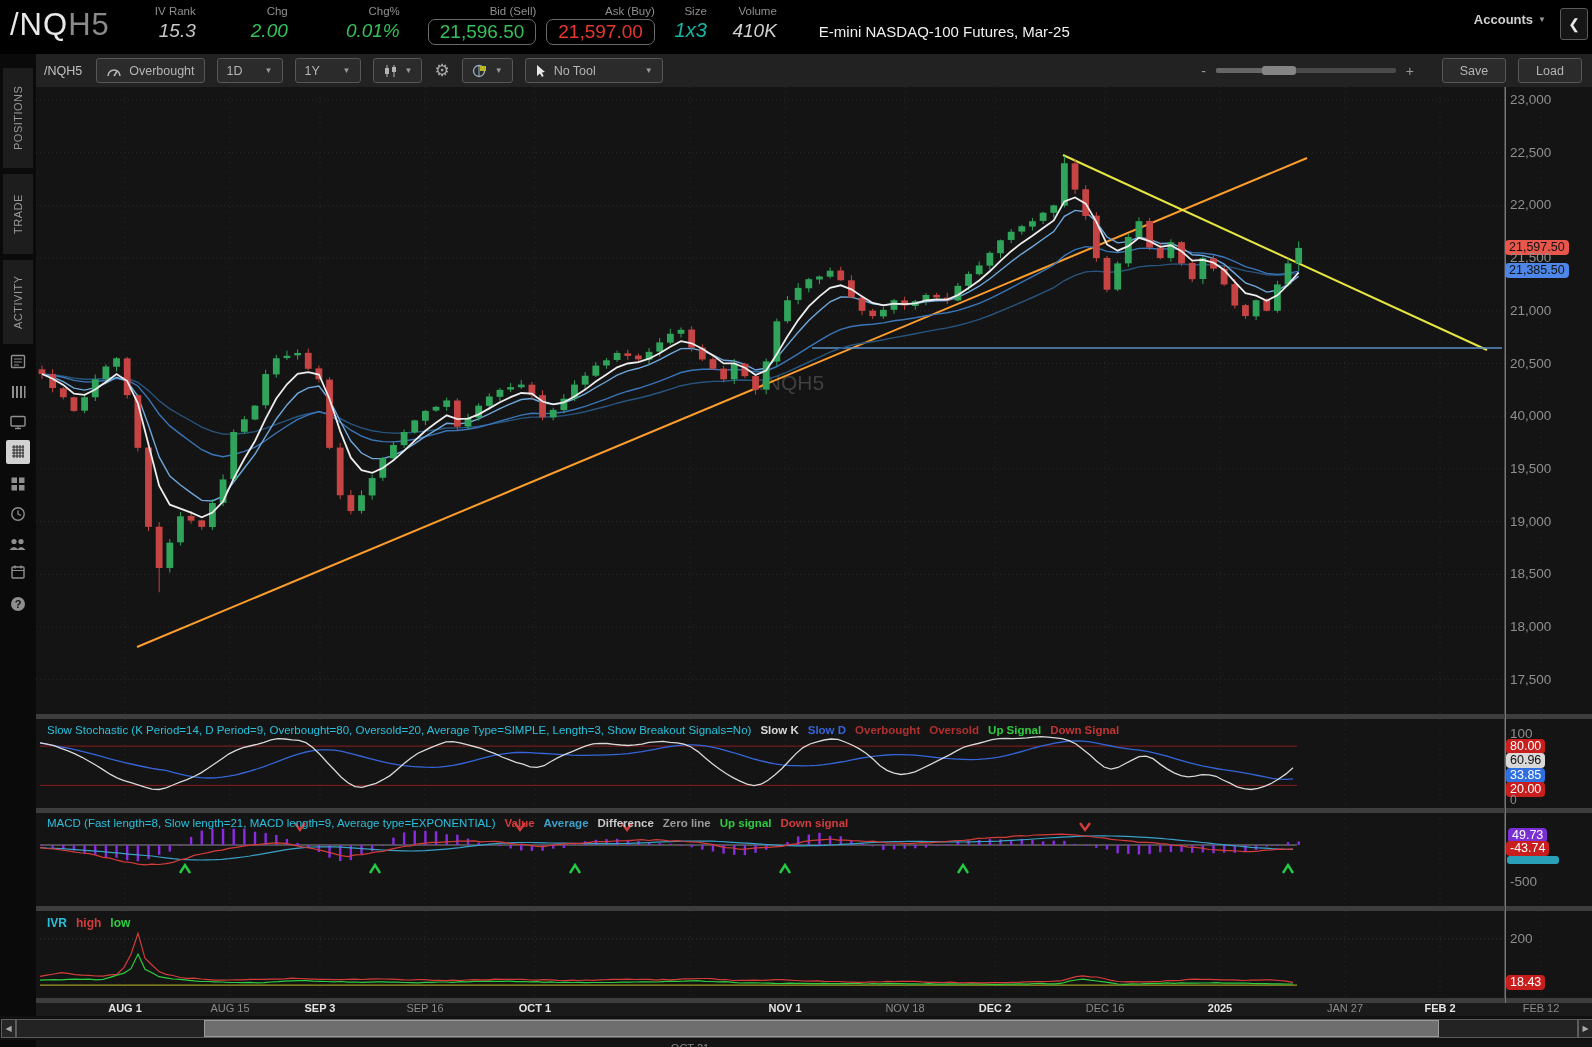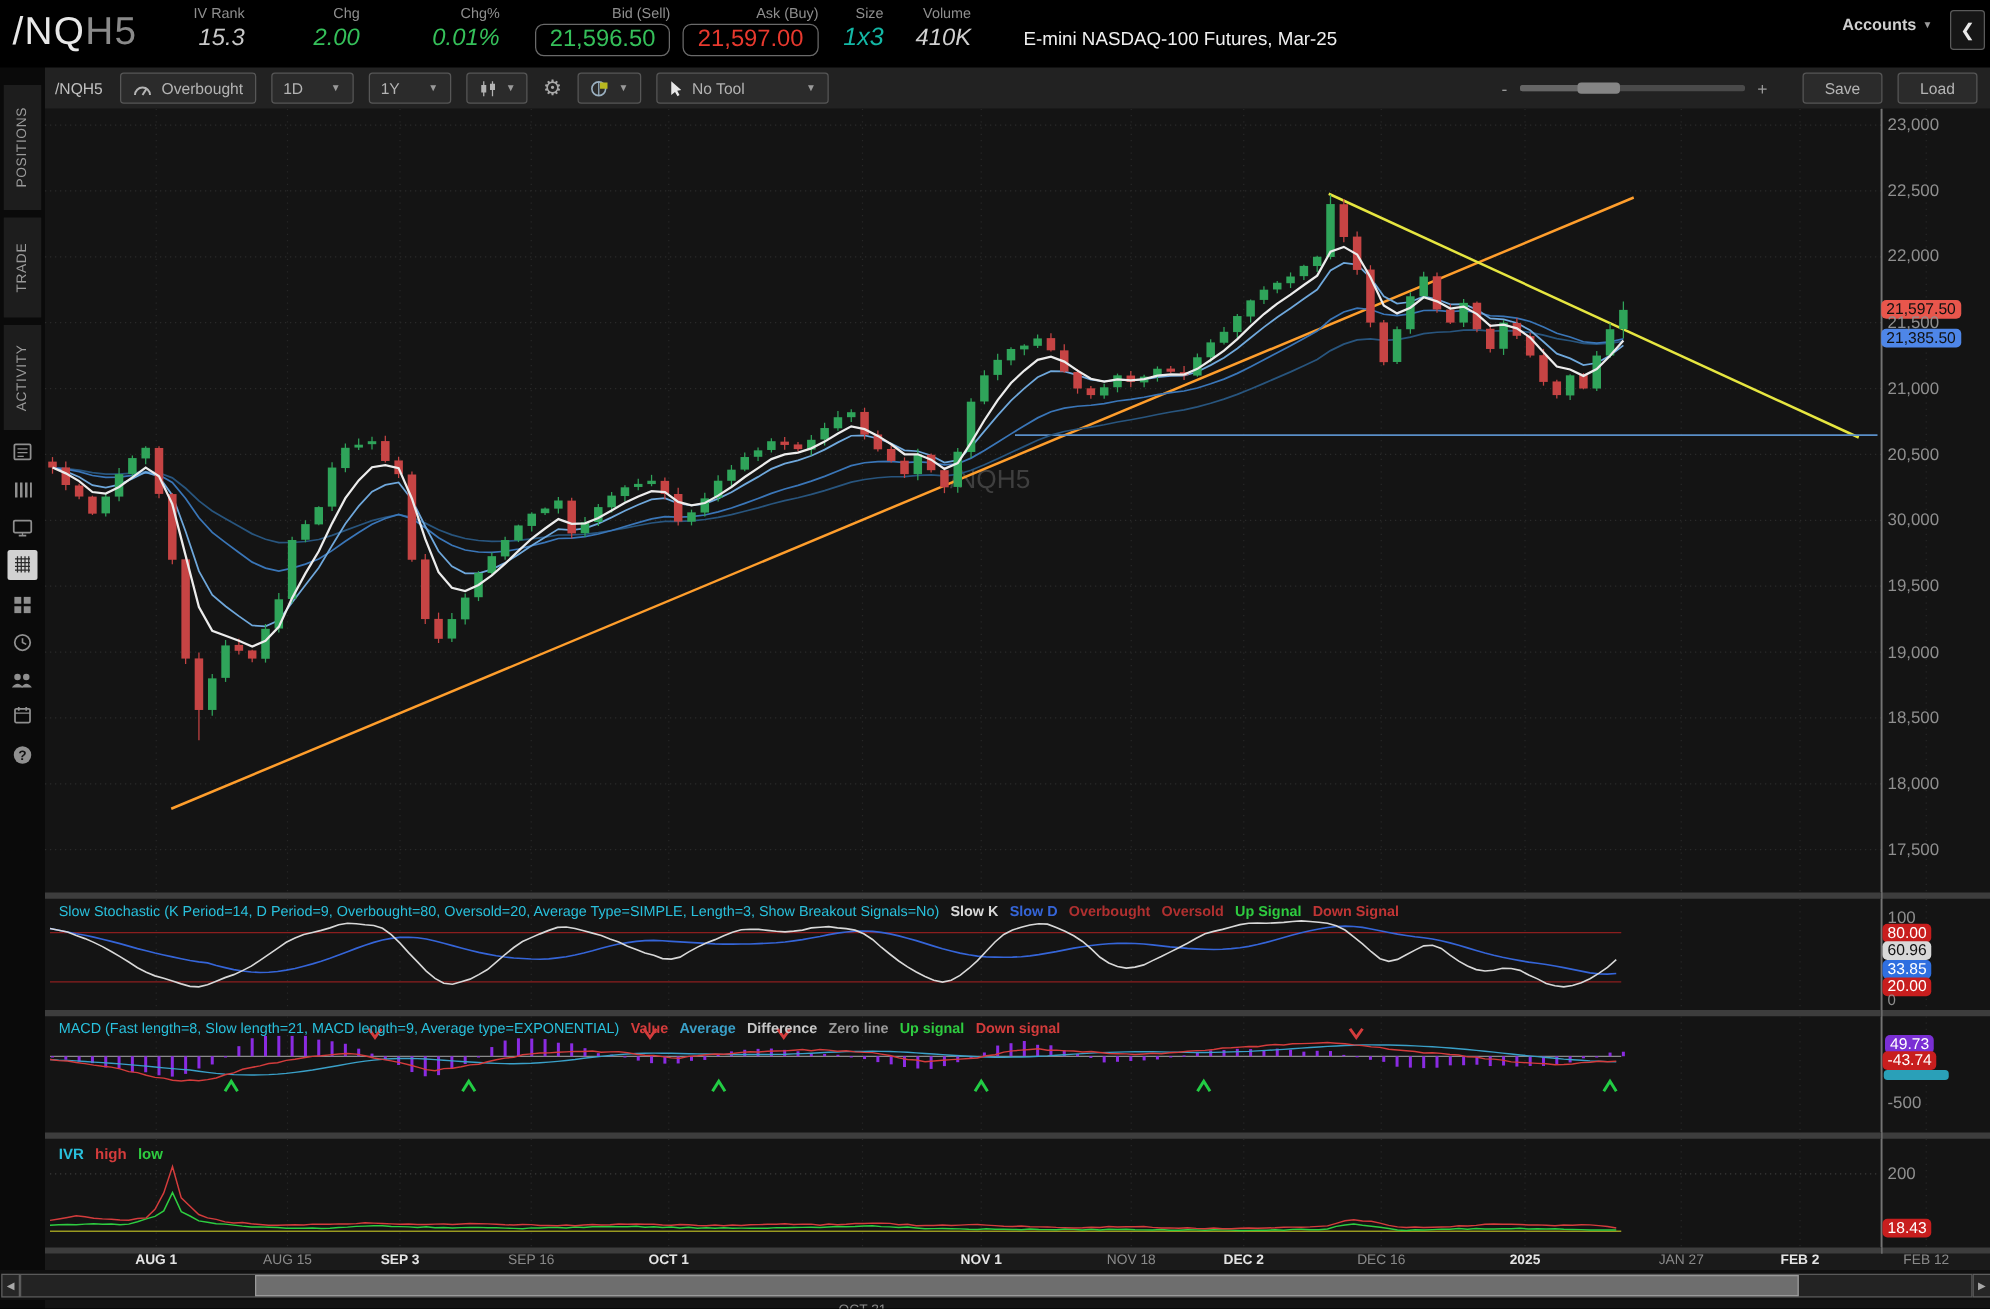--- a/index.html
+++ b/index.html
@@ -746,21 +746,21 @@
   <div class="tick" style="top:931px;">200</div>
   <div class="badge" style="top:975px;background:#c81e1e;color:#fff;left:1506px;">18.43</div>
 
   <div id="price-ticks">
       <div class="tick" style="top: 92px;">23,000</div>
       <div class="tick" style="top: 144.7px;">22,500</div>
       <div class="tick" style="top: 197.4px;">22,000</div>
       <div class="tick" style="top: 250.1px;">21,500</div>
       <div class="tick" style="top: 302.8px;">21,000</div>
       <div class="tick" style="top: 355.5px;">20,500</div>
-      <div class="tick" style="top: 408.2px;">30,000</div>
+      <div class="tick" style="top: 408.2px;">40,000</div>
       <div class="tick" style="top: 460.9px;">19,500</div>
       <div class="tick" style="top: 513.6px;">19,000</div>
       <div class="tick" style="top: 566.3px;">18,500</div>
       <div class="tick" style="top: 619px;">18,000</div>
       <div class="tick" style="top: 671.7px;">17,500</div>
     </div>
   <div id="time-labels">
       <div class="tlab bold" style="left: 125px;">AUG 1</div>
       <div class="tlab" style="left: 230px;">AUG 15</div>
       <div class="tlab bold" style="left: 320px;">SEP 3</div>

